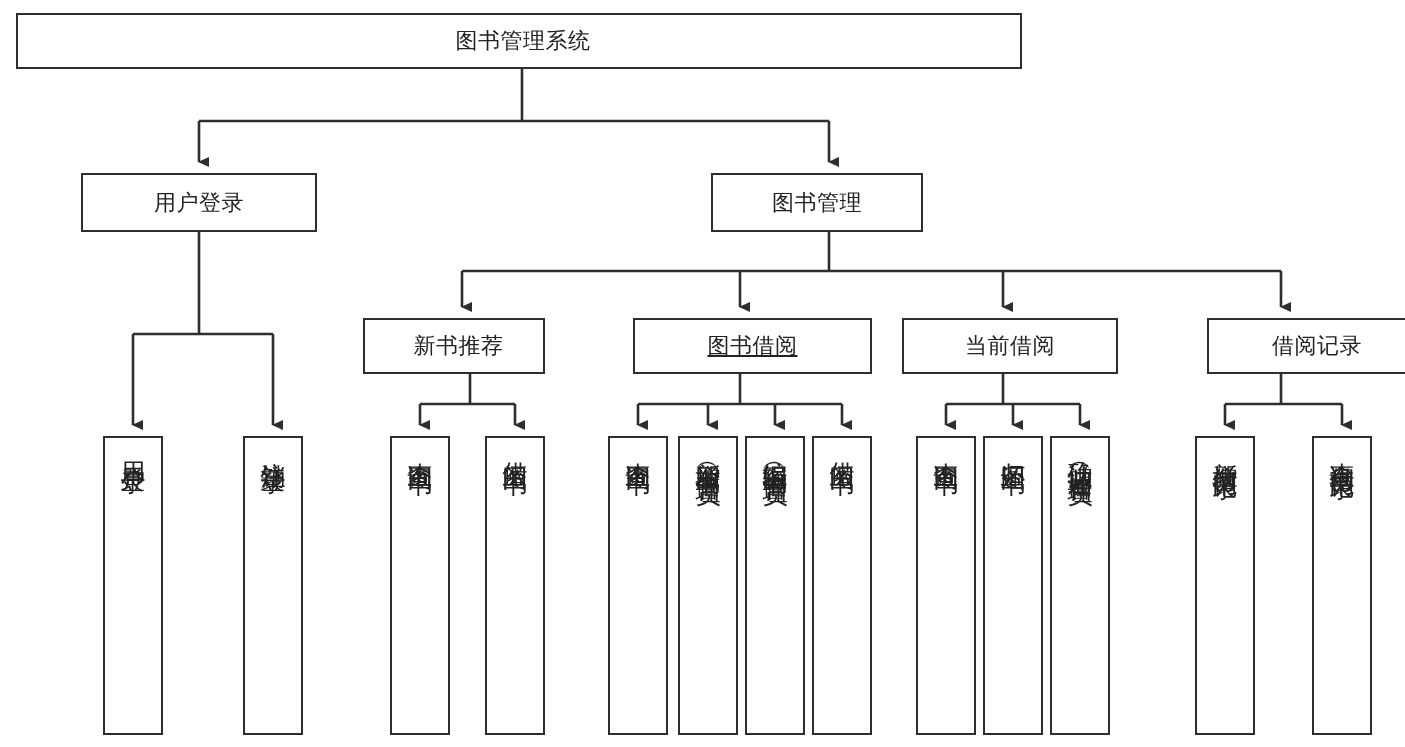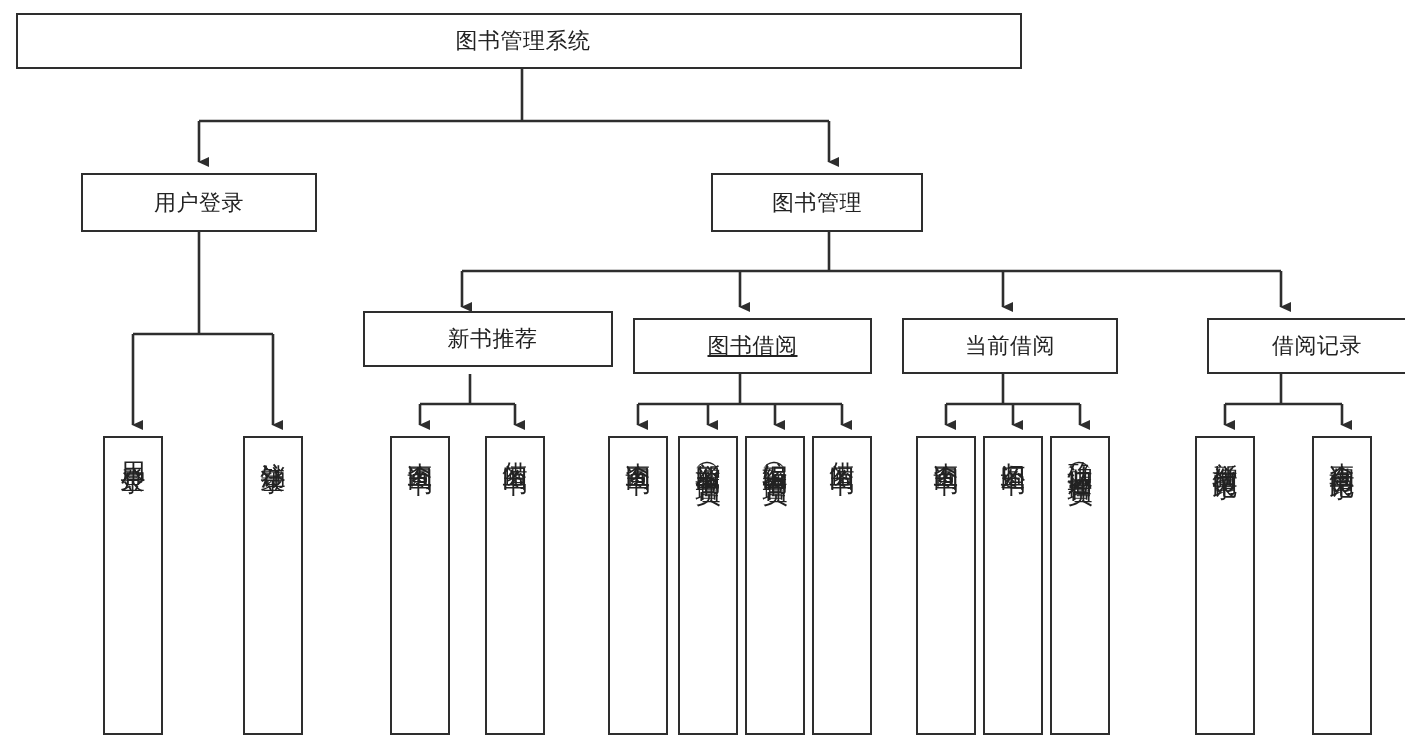--- a/index.html
+++ b/index.html
@@ -133,21 +133,21 @@
   <div id="nodes-layer">
       <div class="node horizontal" style="left: 16px; top: 13px; width: 1006px; height: 56px; border-color: rgb(46, 46, 46); background: rgb(255, 255, 255); padding-left: 8px;">
         <span class="node-label" style="color: rgb(34, 34, 34);">图书管理系统</span>
       </div>
       <div class="node horizontal" style="left: 81px; top: 173px; width: 236px; height: 59px; border-color: rgb(46, 46, 46); background: rgb(255, 255, 255);">
         <span class="node-label" style="color: rgb(34, 34, 34);">用户登录</span>
       </div>
       <div class="node horizontal" style="left: 711px; top: 173px; width: 212px; height: 59px; border-color: rgb(46, 46, 46); background: rgb(255, 255, 255);">
         <span class="node-label" style="color: rgb(34, 34, 34);">图书管理</span>
       </div>
-      <div class="node horizontal" style="left: 363px; top: 311px; width: 250px; height: 56px; border-color: rgb(46, 46, 46); background: rgb(255, 255, 255); padding-left: 9px;">
+      <div class="node horizontal" style="left: 363px; top: 318px; width: 182px; height: 56px; border-color: rgb(46, 46, 46); background: rgb(255, 255, 255); padding-left: 9px;">
         <span class="node-label" style="color: rgb(34, 34, 34);">新书推荐</span>
       </div>
       <div class="node horizontal" style="left: 633px; top: 318px; width: 239px; height: 56px; border-color: rgb(46, 46, 46); background: rgb(255, 255, 255); text-decoration: underline;">
         <span class="node-label" style="color: rgb(34, 34, 34);">图书借阅</span>
       </div>
       <div class="node horizontal" style="left: 902px; top: 318px; width: 216px; height: 56px; border-color: rgb(46, 46, 46); background: rgb(255, 255, 255);">
         <span class="node-label" style="color: rgb(34, 34, 34);">当前借阅</span>
       </div>
       <div class="node horizontal" style="left: 1170px; top: 318px; width: 220px; height: 56px; border-color: rgb(46, 46, 46); background: rgb(255, 255, 255); margin-left: 37px;">
         <span class="node-label" style="color: rgb(34, 34, 34);">借阅记录</span>

